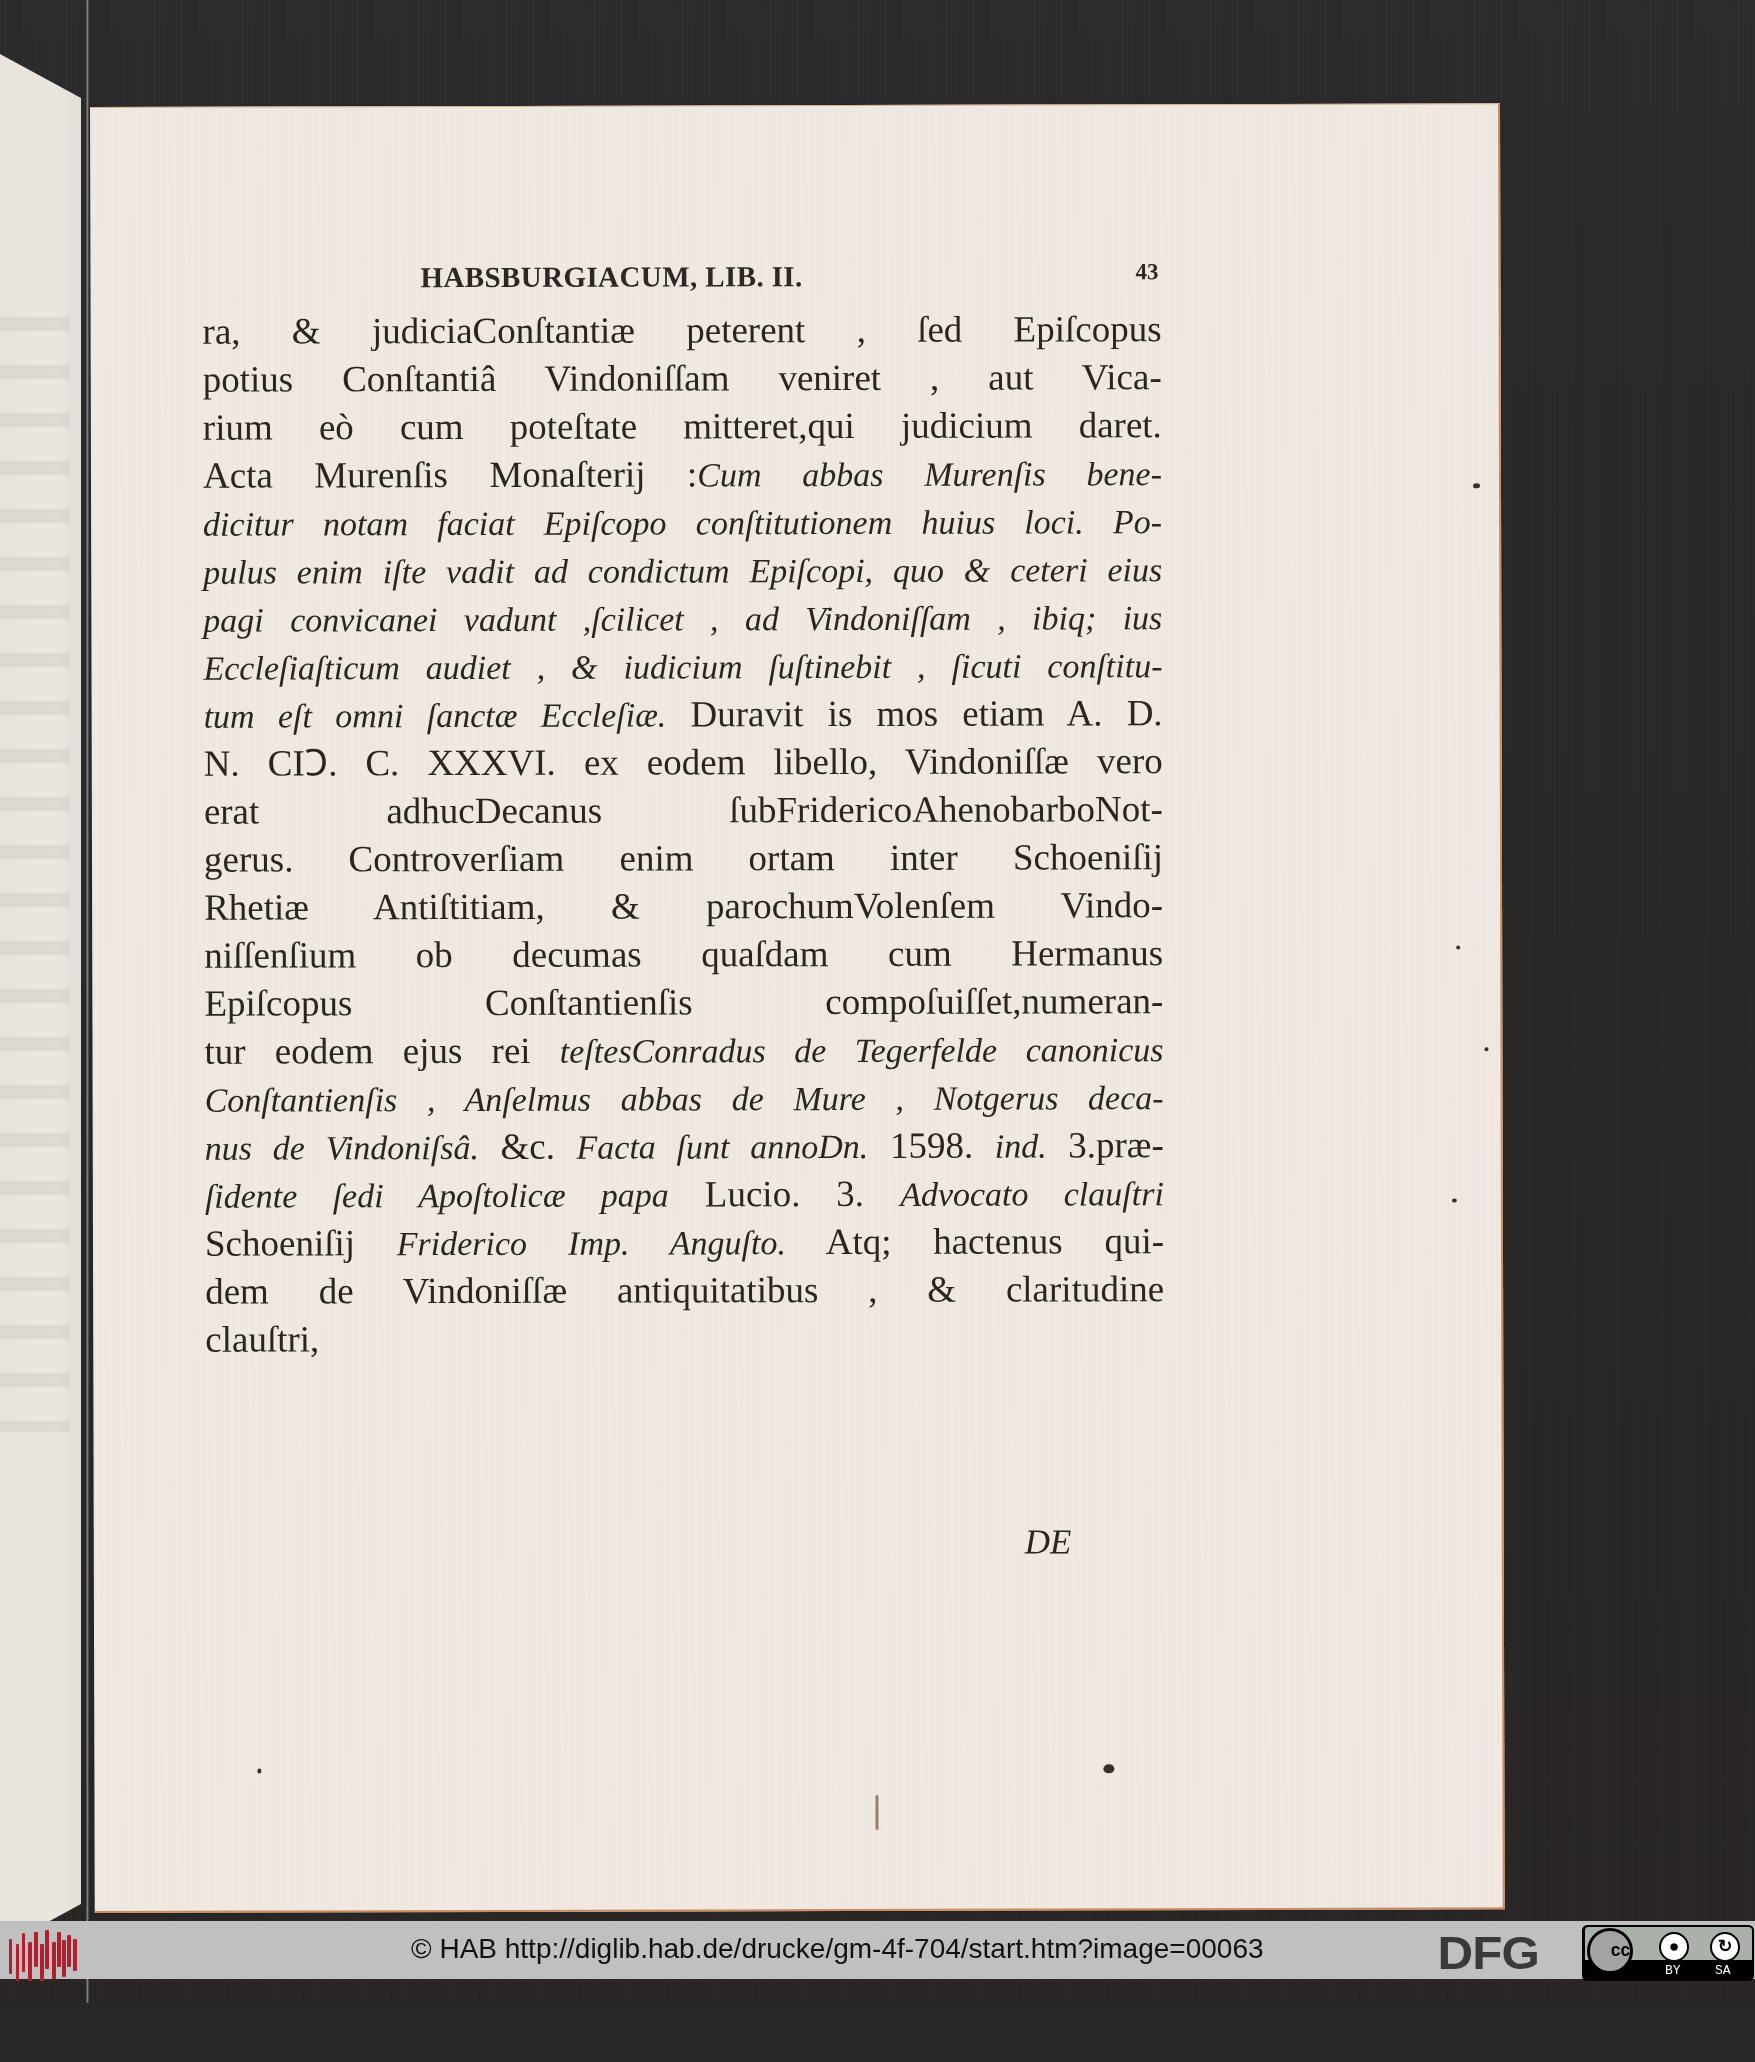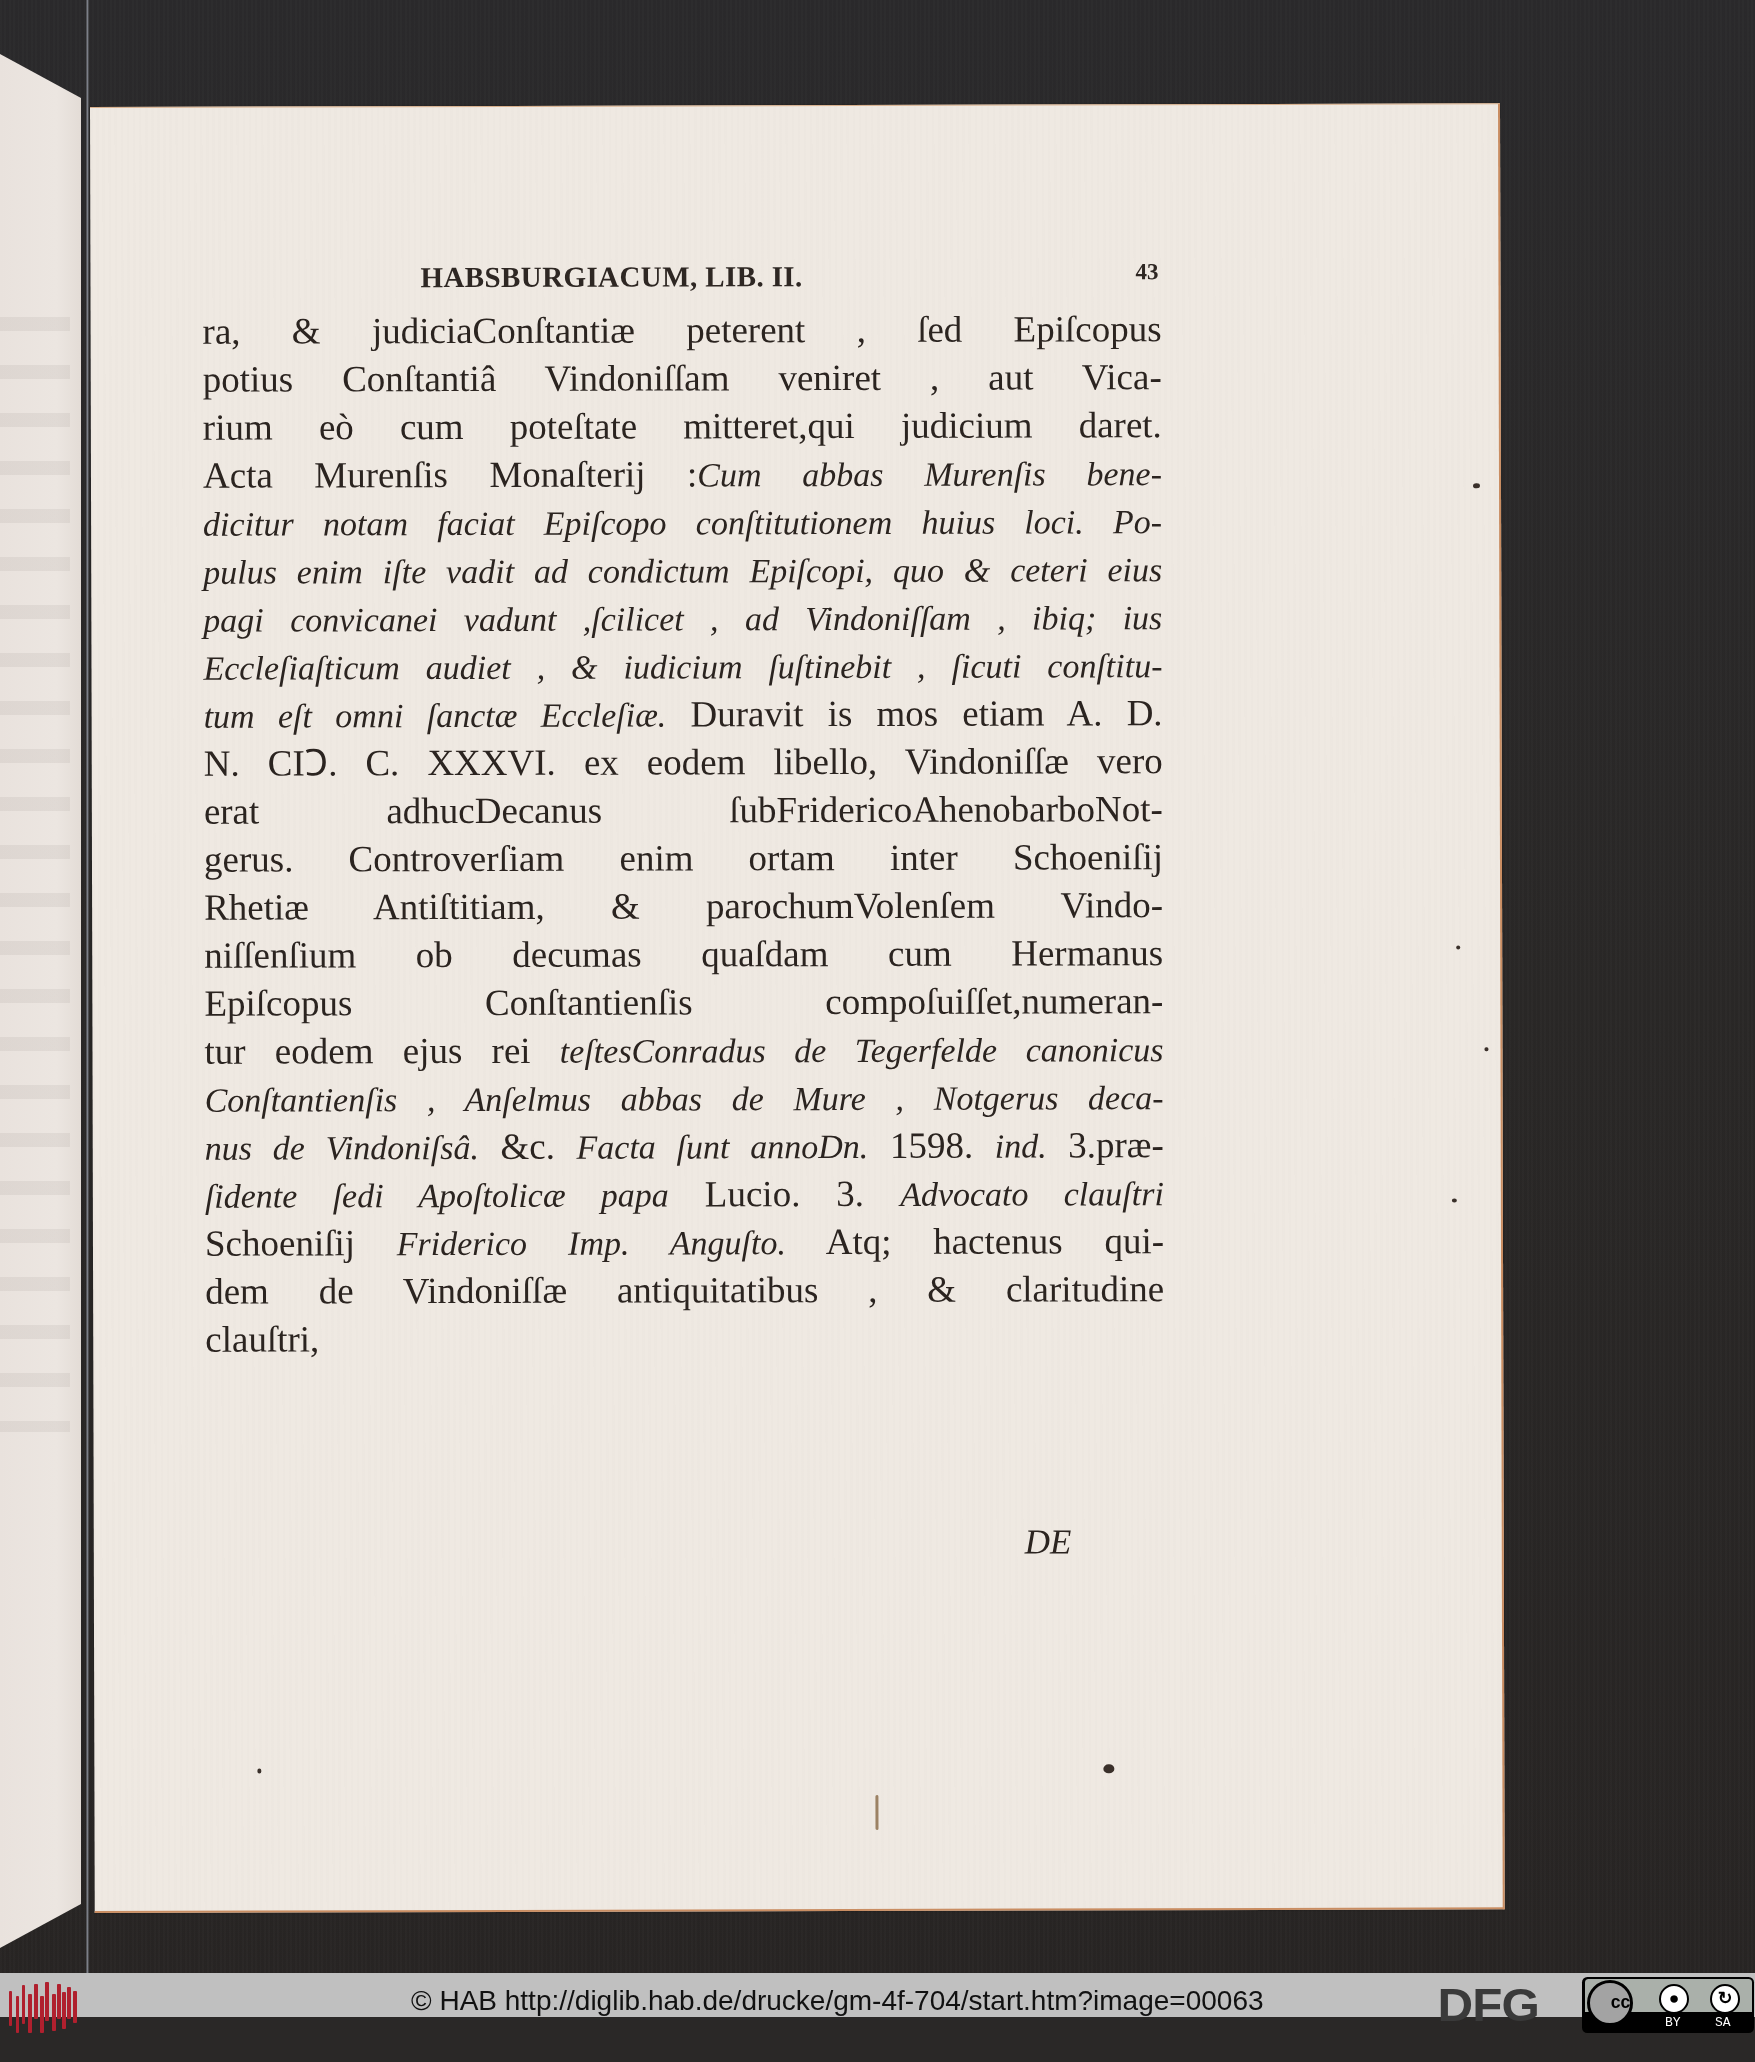--- a/index.html
+++ b/index.html
@@ -123,23 +123,23 @@
     }
     .speck {
       position: absolute;
       background: #3a302a;
       border-radius: 50%;
     }
     
     .footer {
       position: absolute;
       left: 0;
-      top: 1973px;
+      top: 1921px;
       width: 1756px;
-      height: 44px;
+      height: 58px;
       background: #c0c0c0;
     }
     .hab-logo {
       position: absolute;
       left: 5.3px;
       top: 7px;
       width: 67px;
       height: 49px;
     }
     .hab-logo span {

